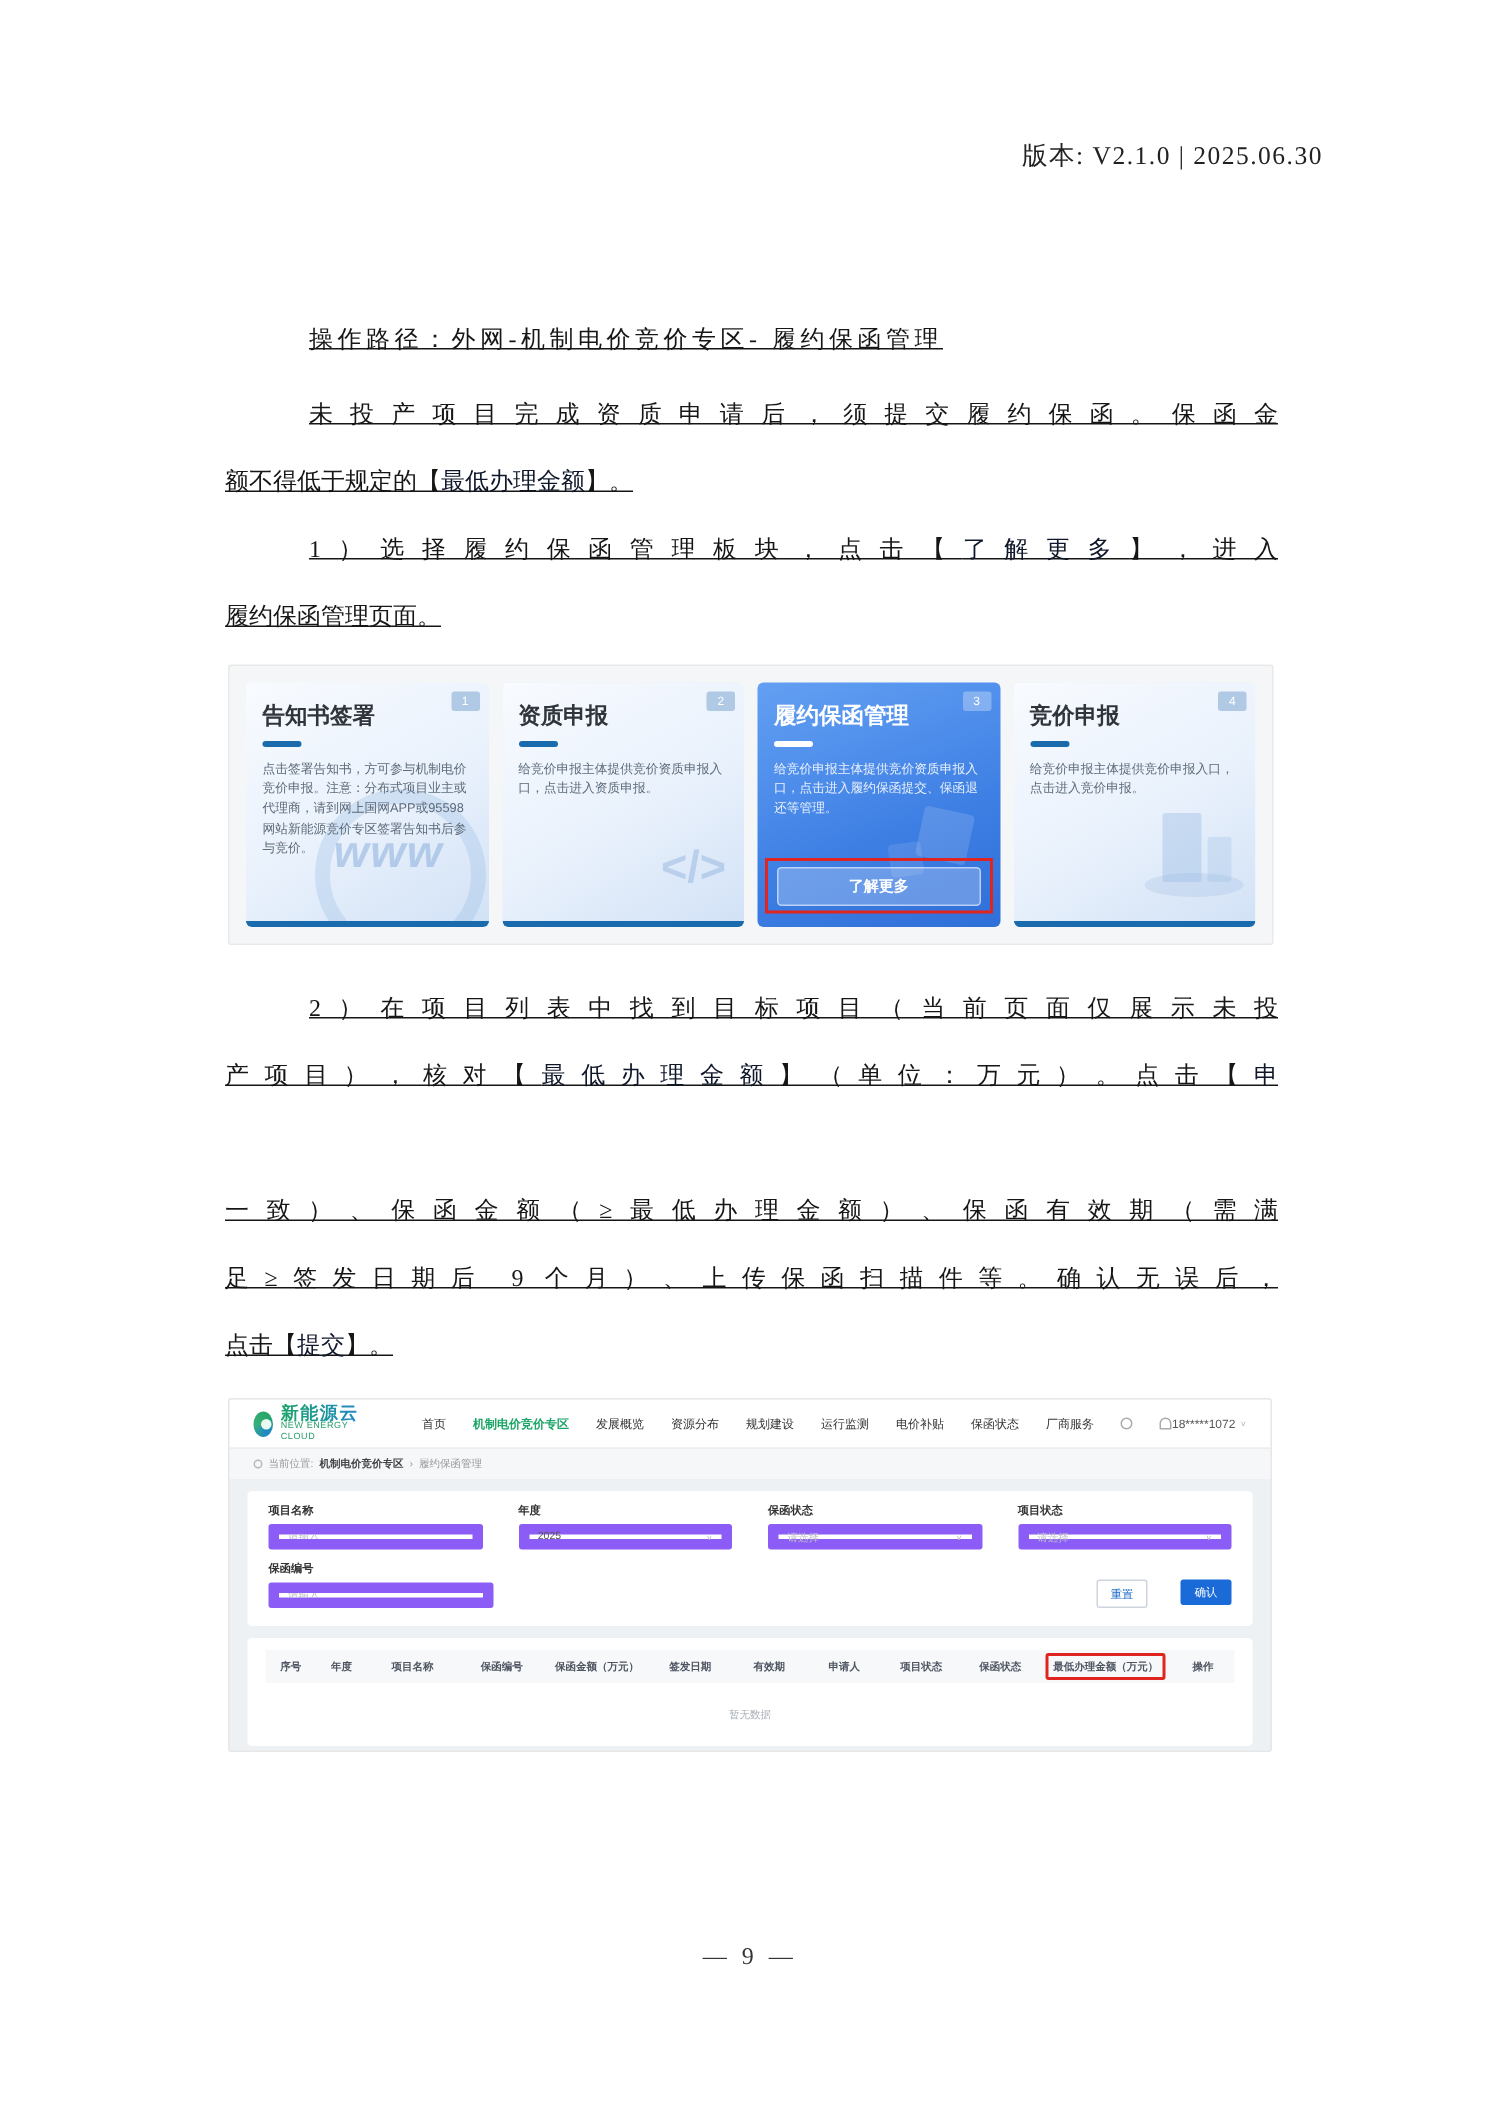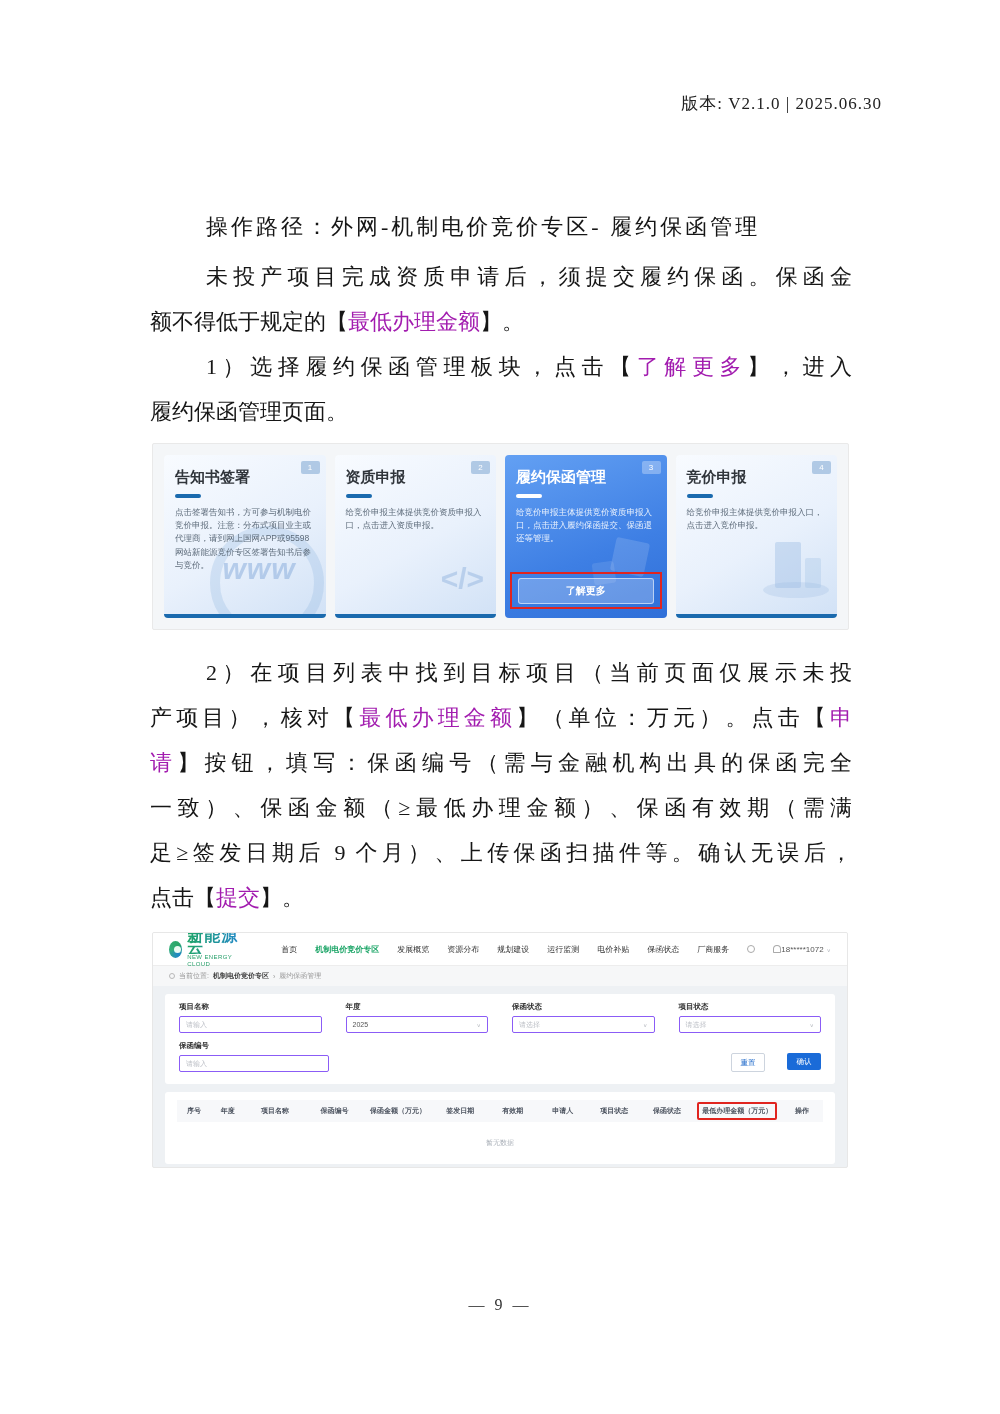--- a/index.html
+++ b/index.html
@@ -2,24 +2,24 @@
 <html><head>
 <meta charset="utf-8">
 <style>
   html,body{margin:0;padding:0;background:#e9e9e9;}
   #page{position:relative;width:1000px;height:1414px;background:#ffffff;margin:0 auto;
         font-family:"Liberation Serif","DejaVu Serif",serif;color:#1f1f1f;overflow:hidden;}
 
   
   .version{position:absolute;top:92px;right:118px;font-size:17px;letter-spacing:1px;color:#222;}
   .sec-title{position:absolute;left:150px;top:148px;font-size:23px;color:#111;}
-  .doc-line{position:absolute;left:150px;width:702px;font-size:22px;line-height:30px;color:#161616;}
+  .doc-line{position:absolute;left:150px;width:702px;font-size:16px;line-height:30px;color:#161616;text-decoration:underline;}
   .doc-line.just{text-align:justify;text-align-last:justify;}
   .doc-line.ind{padding-left:56px;width:646px;}
-  .doc-line .blue{color:#a21caf;}
+  .doc-line .blue{color:#0f172a;}
   .path-line{letter-spacing:3px;}
   .page-num{position:absolute;top:1296px;left:0;right:0;text-align:center;font-size:16px;letter-spacing:3px;color:#333;}
 
   
   .cards-panel{position:absolute;left:152px;top:443px;width:697px;height:187px;background:#f4f6f8;
                border:1px solid #e9e9e9;border-radius:2px;display:flex;gap:9px;padding:11px;box-sizing:border-box;
                font-family:"Liberation Sans",sans-serif;}
   .card{flex:1;position:relative;border-radius:4px;padding:13px 11px 10px;box-sizing:border-box;overflow:hidden;
         display:flex;flex-direction:column;}
   .card.light{background:linear-gradient(150deg,#f8fbff 0%,#e9f1fc 55%,#d2e2f6 100%);border-bottom:4px solid #1a6aae;}
@@ -49,38 +49,38 @@
   .wm-b1{position:absolute;right:36px;bottom:26px;width:26px;height:46px;background:rgba(150,185,225,.38);border-radius:2px;}
   .wm-b2{position:absolute;right:16px;bottom:26px;width:16px;height:30px;background:rgba(150,185,225,.28);border-radius:2px;}
 
   
   .ui{position:absolute;left:152px;top:932px;width:696px;height:236px;background:#eef1f4;border:1px solid #e7e7e7;
       border-radius:2px;font-family:"Liberation Sans",sans-serif;overflow:hidden;box-sizing:border-box;}
   .ui-header{height:32px;background:#fff;display:flex;align-items:center;padding:0 16px;}
   .logo{display:flex;align-items:center;gap:5px;}
   .logo-icon{width:17px;height:17px;border-radius:50%;background:conic-gradient(from 30deg,#28a566,#1f86c9,#36b07a,#28a566);position:relative;}
   .logo-icon::after{content:"";position:absolute;left:5px;top:5px;width:7px;height:7px;border-radius:50%;background:#eafaf1;}
-  .logo-cn{font-size:16px;font-weight:bold;background:linear-gradient(90deg,#1fa468,#1f86c9);
+  .logo-cn{font-size:12px;font-weight:bold;background:linear-gradient(90deg,#1fa468,#1f86c9);
            -webkit-background-clip:text;background-clip:text;color:transparent;letter-spacing:1px;line-height:12px;}
   .logo-en{font-size:6px;color:#27a06b;letter-spacing:.4px;line-height:7px;}
   .ui-nav{display:flex;gap:18px;margin-left:40px;font-size:8px;color:#333;white-space:nowrap;align-items:center;}
   .ui-nav .nav-item.active{color:#1ca567;font-weight:bold;}
   .nav-ico{width:8px;height:8px;border:1px solid #aaa;border-radius:50%;box-sizing:border-box;}
   .nav-ico.bell{border-radius:50% 50% 10% 10%;}
   .ui-user{margin-left:auto;font-size:8px;color:#555;display:flex;gap:3px;align-items:center;}
   .ui-crumbs{height:20px;background:#f6f7f8;border-top:1px solid #ededed;display:flex;align-items:center;
              padding:0 16px;font-size:7px;color:#999;gap:4px;}
   .crumb-ico{width:6px;height:6px;border:1px solid #b8b8b8;border-radius:50%;box-sizing:border-box;}
   .crumb-strong{color:#444;font-weight:bold;}
   .ui-body{padding:8px 12px;}
   .filter-panel{background:#fff;border-radius:3px;padding:8px 14px 12px;}
   .filter-row{display:flex;gap:24px;}
   .ffield{width:150px;}
   .flabel{display:block;font-size:7.5px;font-weight:bold;color:#333;margin-bottom:4px;}
-  .fctrl{height:17px;border:1px solid #8b5cf6;border-radius:2px;background:#fff;box-sizing:border-box;
+  .fctrl{height:17px;border:7px solid #8b5cf6;border-radius:2px;background:#fff;box-sizing:border-box;
          display:flex;align-items:center;justify-content:space-between;padding:0 6px;font-size:7px;color:#555;width:100%;}
   input.fctrl{color:#555;}
   input.fctrl::placeholder{color:#bcbfc6;}
   .fctrl .ph{color:#bcbfc6;}
   .caret{color:#b7bac0;font-size:6px;transform:scaleY(.8);}
   .filter-row2{display:flex;align-items:flex-end;margin-top:8px;}
   .fbtns{margin-left:auto;display:flex;gap:22px;}
   .btn-reset{width:32px;height:17px;border:1px solid #cdd4de;border-radius:2px;background:#fff;color:#1a66c9;
              font-size:7.5px;display:flex;align-items:center;justify-content:center;}
   .btn-confirm{width:34px;height:17px;border-radius:2px;background:#1a6bd8;color:#fff;font-size:7.5px;
@@ -143,21 +143,20 @@
       <div class="card-bar"></div>
       <div class="card-desc">给竞价申报主体提供竞价申报入口，点击进入竞价申报。</div>
       <div class="wm-b-base"></div>
       <div class="wm-b1"></div>
       <div class="wm-b2"></div>
     </div>
   </div>
 
   <div class="doc-line ind just" style="top:658px"><span>2）在项目列表中找到目标项目（当前页面仅展示未投</span></div>
   <div class="doc-line just" style="top:703px"><span>产项目），核对【</span><span class="blue">最低办理金额</span><span>】（单位：万元）。点击【</span><span class="blue">申</span></div>
-  <div class="doc-line just" style="top:748px"><span class="blue">请</span><span>】按钮，填写：保函编号（需与金融机构出具的保函完全</span></div>
   <div class="doc-line just" style="top:793px"><span>一致）、保函金额（≥最低办理金额）、保函有效期（需满</span></div>
   <div class="doc-line just" style="top:838px"><span>足≥签发日期后 9 个月）、上传保函扫描件等。确认无误后，</span></div>
   <div class="doc-line" style="top:883px"><span>点击【</span><span class="blue">提交</span><span>】。</span></div>
 
   <div class="ui">
     <div class="ui-header">
       <div class="logo">
         <div class="logo-icon"></div>
         <div>
           <div class="logo-cn">新能源云</div>

